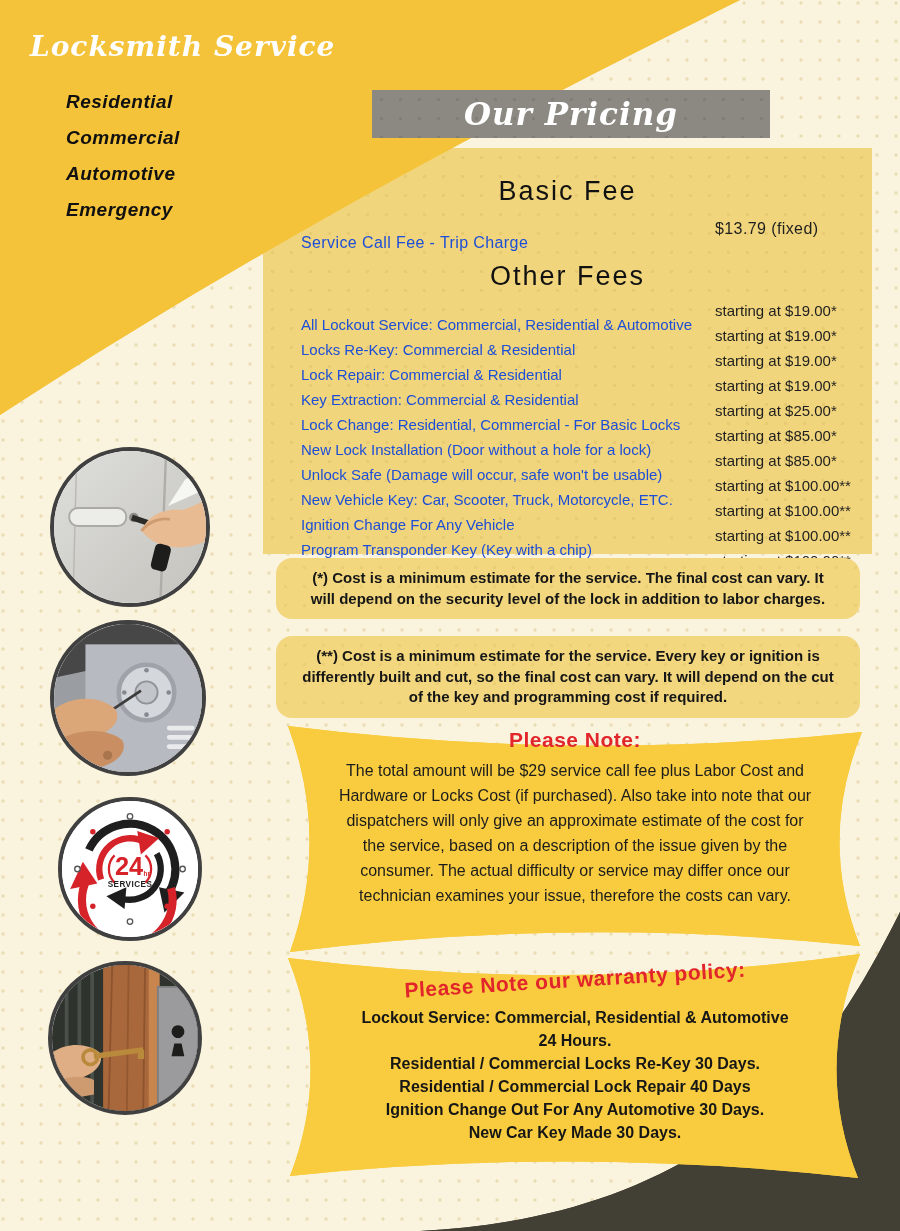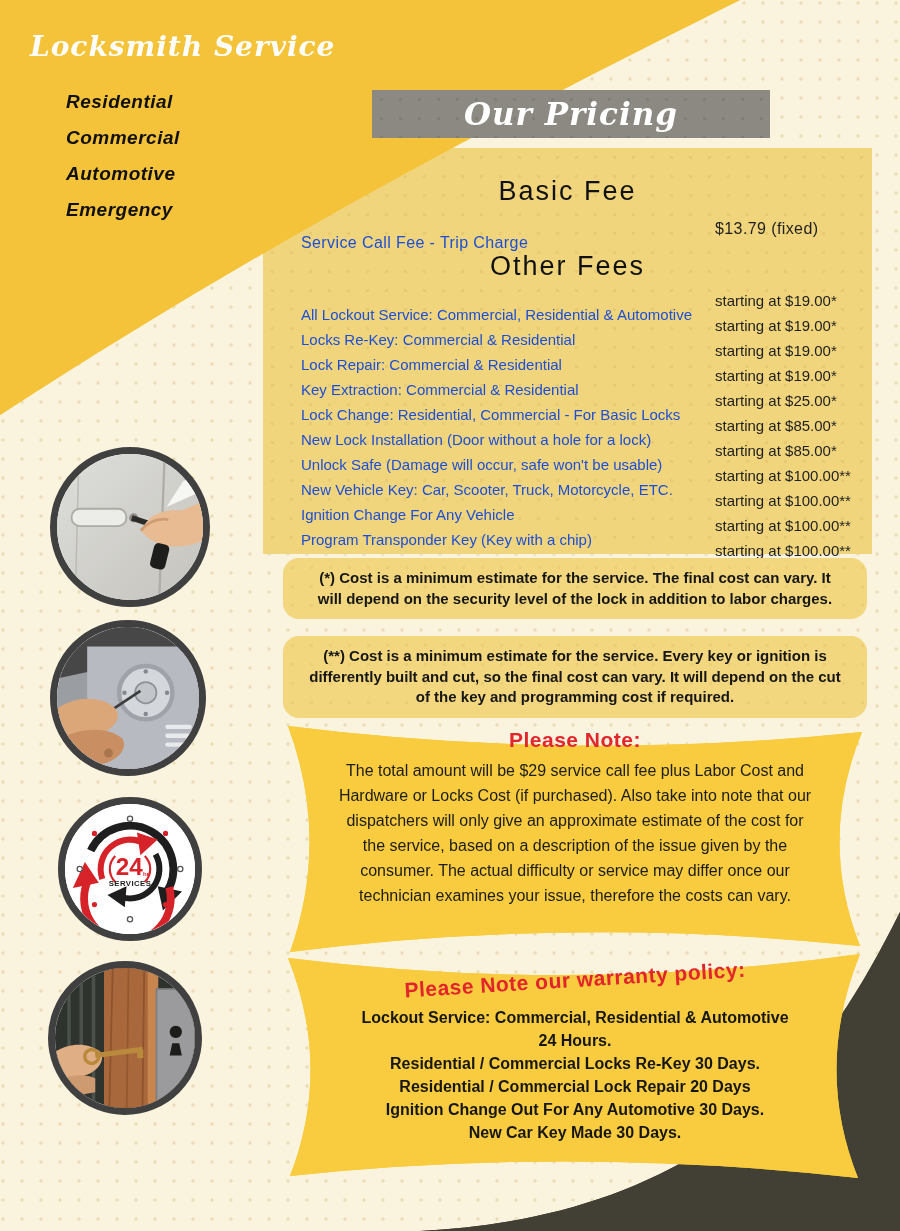--- a/index.html
+++ b/index.html
@@ -26,48 +26,48 @@
 
   .pricing-bar{position:absolute;left:372px;top:90px;width:398px;height:48px;background:#8B8982;
                background-image:radial-gradient(rgba(0,0,0,.08) 1.6px,transparent 1.7px);
                background-size:19px 19px;display:flex;align-items:center;justify-content:center;}
   .pricing-bar span{font-family:"DejaVu Serif","Liberation Serif",serif;font-style:italic;
                font-weight:700;font-size:31px;color:#ffffff;letter-spacing:1px;}
 
   .panel-content{position:absolute;left:263px;top:148px;width:609px;height:506px;box-sizing:border-box;
                padding-top:28px;color:#151515;}
   .fee-h{margin:0;text-align:center;font-size:27px;font-weight:500;letter-spacing:2px;color:#111;}
-  .fee-h.other{margin-top:10px;}
+  .fee-h.other{margin-top:20px;}
   .rows{margin-top:6px;}
   .rows.basic{margin-top:9px;}
   .row{display:flex;align-items:center;height:25px;padding-left:38px;}
   .row .lbl{flex:1;font-size:15px;color:#1d4ed8;margin-top:28px;}
   .row .prc{width:157px;font-size:15px;color:#1f1f1f;}
   .rows.basic .row .lbl,.rows.basic .row .prc{font-size:16px;font-weight:500;letter-spacing:.4px;}
 
-  .disclaimers{position:absolute;left:283px;top:558px;width:584px;display:flex;
+  .disclaimers{position:absolute;left:276px;top:558px;width:584px;display:flex;
                flex-direction:column;gap:17px;z-index:3;}
   .note-box{box-sizing:border-box;background:#F2D77E;border-radius:16px;padding:10px 26px;
             background-image:radial-gradient(rgba(150,115,25,.08) 1.6px,transparent 1.7px);
             background-size:19px 19px;
             text-align:center;font-size:15px;font-weight:600;line-height:20.5px;color:#161616;}
 
   .banner{position:absolute;left:280px;width:590px;height:238px;z-index:3;}
   .banner1{top:720px;}
   .banner2{top:948px;}
   .banner svg.shape{position:absolute;left:0;top:0;width:100%;height:100%;}
   .banner-content{position:absolute;left:55px;right:55px;top:8px;text-align:center;}
   .banner-h{font-size:21px;font-weight:600;color:#E2242B;letter-spacing:.5px;}
   .banner-h.tilt{transform:rotate(-3.5deg);margin-top:12px;}
   .banner-body{margin:6px auto 18px;width:474px;font-size:16px;font-weight:500;
                line-height:25px;color:#1c1c1c;}
   .warranty-lines{margin-top:14px;}
   .wline{font-size:16px;font-weight:600;line-height:23px;color:#161616;}
 
-  .photo{position:absolute;box-sizing:border-box;border:7px solid #404040;border-radius:50%;
+  .photo{position:absolute;box-sizing:border-box;border:4px solid #404040;border-radius:50%;
          overflow:hidden;background:#fff;z-index:3;}
   .photo svg{display:block;width:100%;height:100%;}
   .p1{left:50px;top:447px;width:160px;height:160px;}
   .p2{left:50px;top:620px;width:156px;height:156px;}
   .p3{left:58px;top:797px;width:144px;height:144px;}
   .p4{left:48px;top:961px;width:154px;height:154px;}
 </style>
 </head>
 <body>
 
@@ -225,21 +225,21 @@
     <div class="banner-content">
       <div class="banner-h tilt">Please Note our warranty policy:</div>
       <div class="warranty-lines">
 
           <div class="wline">Lockout Service: Commercial, Residential &amp; Automotive</div>
 
           <div class="wline">24 Hours.</div>
 
           <div class="wline">Residential / Commercial Locks Re-Key 30 Days.</div>
 
-          <div class="wline">Residential / Commercial Lock Repair 20 Days</div>
+          <div class="wline">Residential / Commercial Lock Repair 40 Days</div>
 
           <div class="wline">Ignition Change Out For Any Automotive 30 Days.</div>
 
 
           <div class="wline">New Car Key Made 30 Days.</div>
         </div>
     </div>
   </div>
 
   <figure class="photo p1" style="margin:0">

